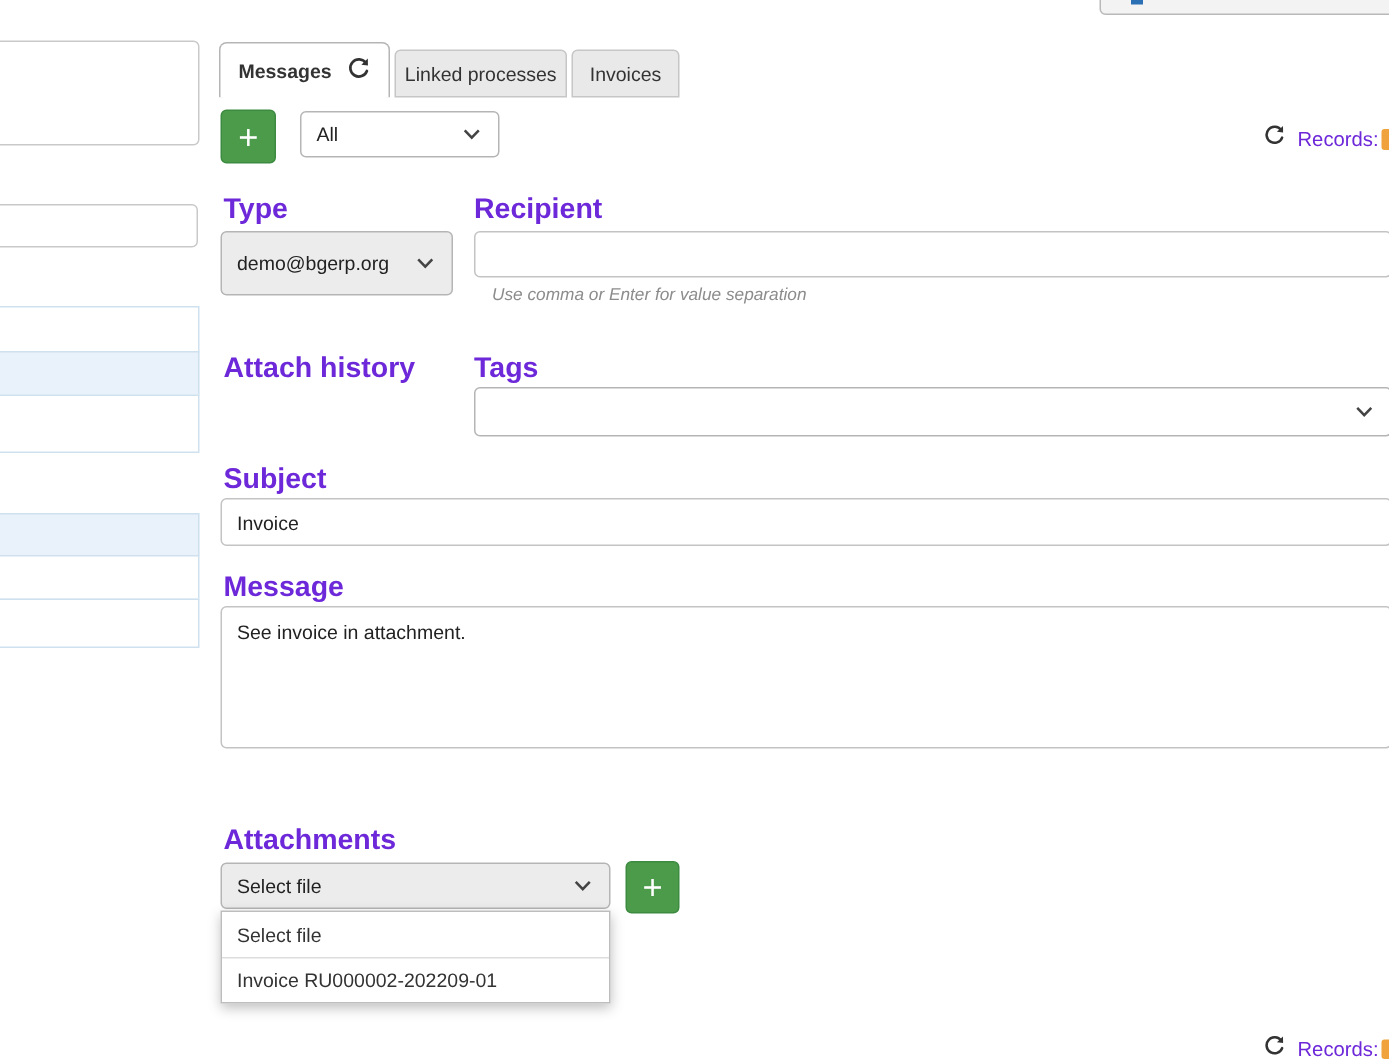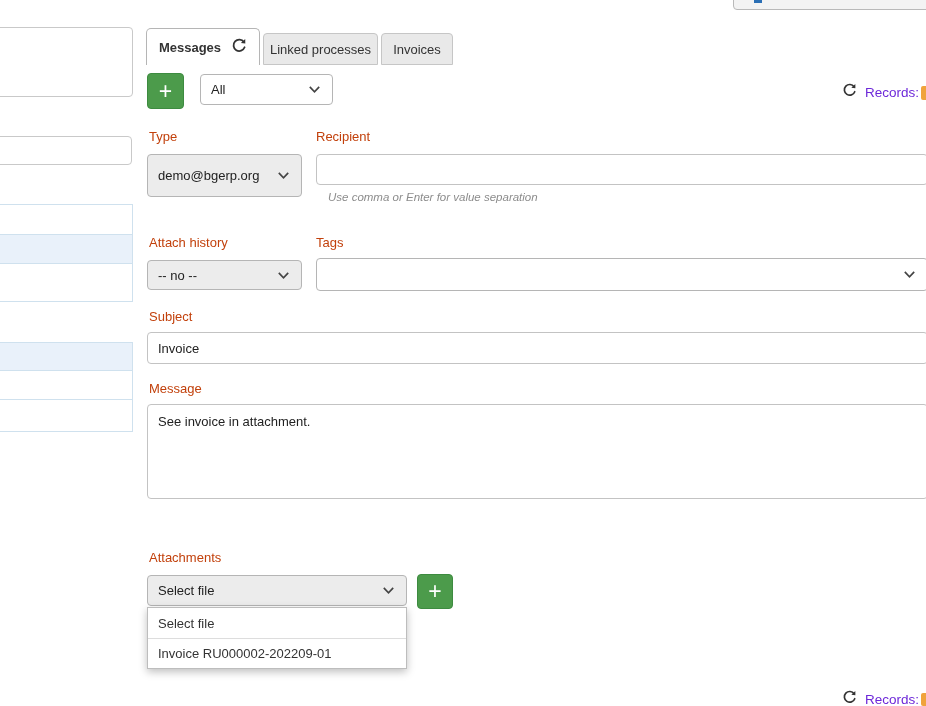--- a/index.html
+++ b/index.html
@@ -38,21 +38,21 @@
   .selectbox { display:flex; align-items:center; padding:0 10px;
     border:1px solid #b5b5b5; border-radius:4px; background:#ececec;
     font-size:13px; color:#222; cursor:pointer; }
   .selectbox.white { background:#fff; }
   .selectbox .chev { margin-left:auto; width:15px; height:15px; flex:0 0 auto; }
   .textinput { border:1px solid #c3c3c3; border-radius:4px; background:#fff;
     font-family:"Liberation Sans", sans-serif; font-size:13px; color:#222;
     padding:0 10px; outline:none; }
   textarea.textinput { padding:9px 10px; resize:none; }
 
-  .label { font-size:13px; font-weight:normal; color:#c2410c; }
+  .label { font-size:19px; font-weight:bold; color:#6d28d9; }
   .hint { font-size:11.5px; font-style:italic; color:#8c8c8c; line-height:1.55; }
 
   .records { display:flex; align-items:center; gap:8px; font-size:13.5px; color:#6d28d9; }
   .orange-sliver { background:#f0a33c; border-radius:2px 0 0 2px; }
 
   
   .droplist { left:147px; top:607px; width:260px; background:#fff;
     border:1px solid #bdbdbd; box-shadow:0 3px 8px rgba(0,0,0,.25); z-index:5; }
   .droplist .opt { height:30px; display:flex; align-items:center; padding:0 10px;
     font-size:13px; color:#333; cursor:pointer; }
@@ -132,28 +132,20 @@
       <svg width="15" height="15" viewBox="0 0 16 16">
           <use href="#ic-chev"></use>
         </svg>
     </span>
   </div>
   <div class="abs label" style="left:316px; top:129px;">Recipient</div>
   <input class="abs textinput" style="left: 316px; top: 154px; width: 612px; height: 31px;" value="">
   <div class="abs hint" style="left:328px; top:189px;">Use comma or Enter for value separation</div>
 
   <div class="abs label" style="left:149px; top:235px;">Attach history</div>
-  <div class="abs selectbox" style="left:147px; top:260px; width:155px; height:30px;">
-    <span>-- no --</span>
-    <span class="chev">
-      <svg width="15" height="15" viewBox="0 0 16 16">
-          <use href="#ic-chev"></use>
-        </svg>
-    </span>
-  </div>
   <div class="abs label" style="left:316px; top:235px;">Tags</div>
   <div class="abs selectbox white" style="left:316px; top:258px; width:612px; height:33px;">
     <span></span>
     <span class="chev">
       <svg width="15" height="15" viewBox="0 0 16 16">
           <use href="#ic-chev"></use>
         </svg>
     </span>
   </div>
 

